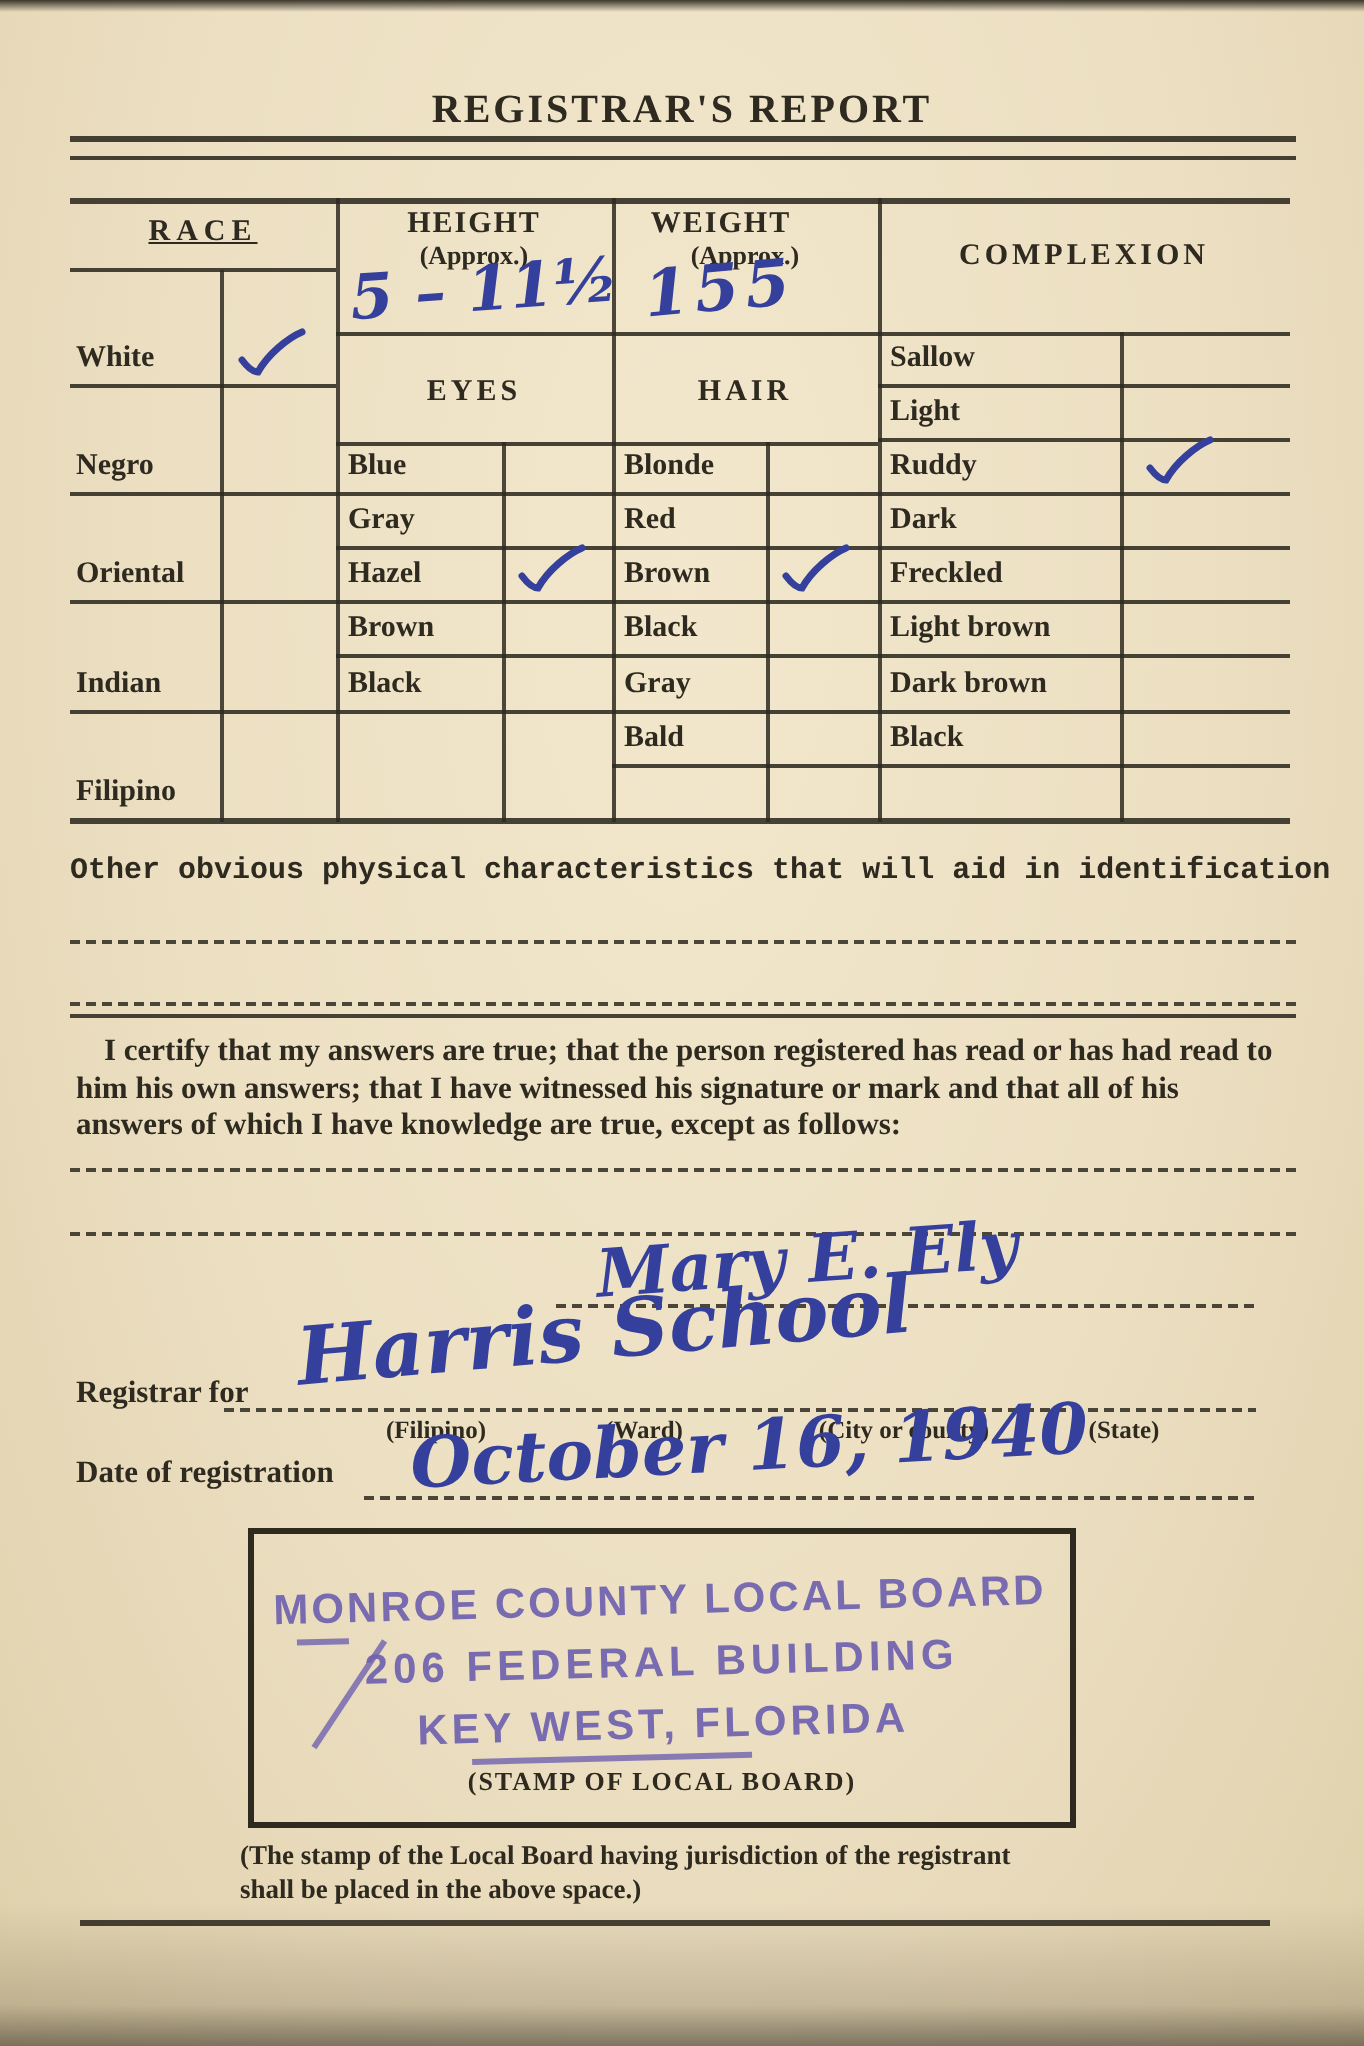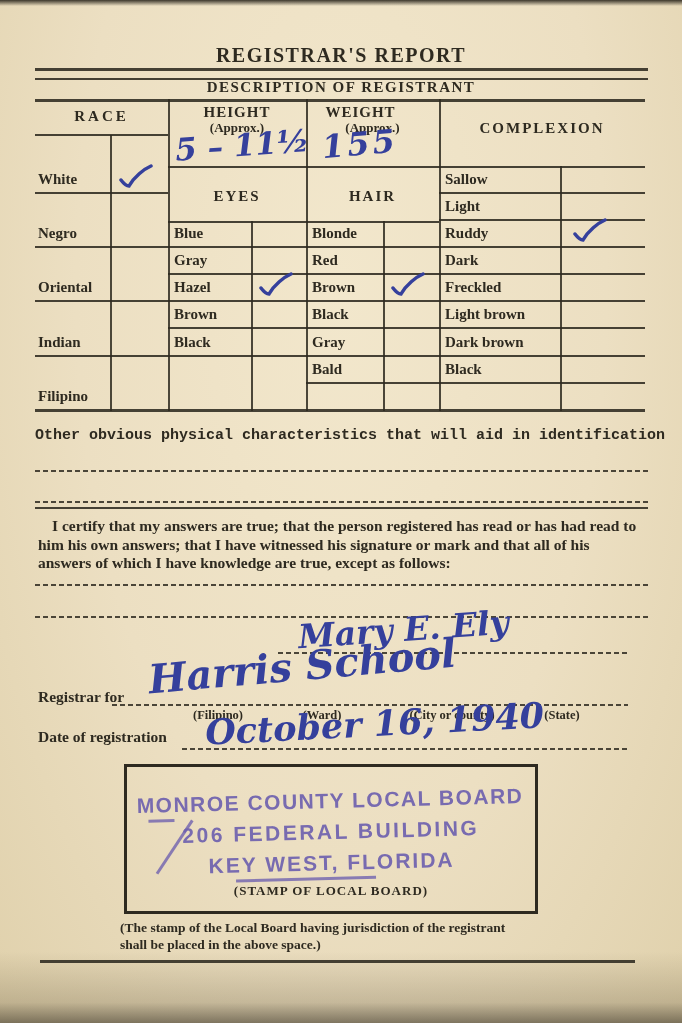--- a/index.html
+++ b/index.html
@@ -38,33 +38,32 @@
         letter-spacing:1.5px; color:var(--stamp); opacity:.92; white-space:nowrap; }
   .stampmark { position:absolute; background:var(--stamp); opacity:.8; }
 </style>
 </head>
 <body>
 
 <div class="paper">
 
   <div class="title" style="top:44px; font-size:20px;">REGISTRAR'S REPORT</div>
   <div class="doubler" style="left:35px; width:613px; top:68px;"></div>
-  <div class="title" style="top:79px; font-size:15px;">DESCRIPTION OF REGISTRANT</div>
 
   <div class="hl thick" style="left:35px; width:610px; top:99px;"></div>
   <div class="hl thick" style="left:35px; width:610px; top:409px;"></div>
   <div class="vl" style="left:110px; top:135px; height:276px;"></div>
   <div class="vl" style="left:168px; top:99px;  height:312px;"></div>
   <div class="vl" style="left:251px; top:221px; height:190px;"></div>
   <div class="vl" style="left:306px; top:99px;  height:312px;"></div>
   <div class="vl" style="left:383px; top:221px; height:190px;"></div>
   <div class="vl" style="left:439px; top:99px;  height:312px;"></div>
   <div class="vl" style="left:560px; top:166px; height:245px;"></div>
 
-  <div class="hdr" style="left:35px;width:133px;top:108px;font-size:15px;letter-spacing:3px;">RACE</div>
+  <div class="hdr" style="left:35px;width:133px;top:108px;font-size:15px;letter-spacing:3px;text-decoration:underline;">RACE</div>
   <div class="hl" style="left:35px; width:133px; top:134px;"></div>
 
   <div class="hdr" style="left:168px;width:138px;top:104px;font-size:15px;letter-spacing:1px;">HEIGHT</div>
   <div class="hdr" style="left:168px;width:138px;top:120px;font-size:13px;letter-spacing:0;">(Approx.)</div>
   <div class="hl" style="left:168px; width:138px; top:166px;"></div>
 
   <div class="hdr" style="left:306px;width:109px;top:104px;font-size:15px;letter-spacing:1px;">WEIGHT</div>
   <div class="hdr" style="left:306px;width:133px;top:120px;font-size:13px;letter-spacing:0;">(Approx.)</div>
   <div class="hl" style="left:306px; width:133px; top:166px;"></div>
 

